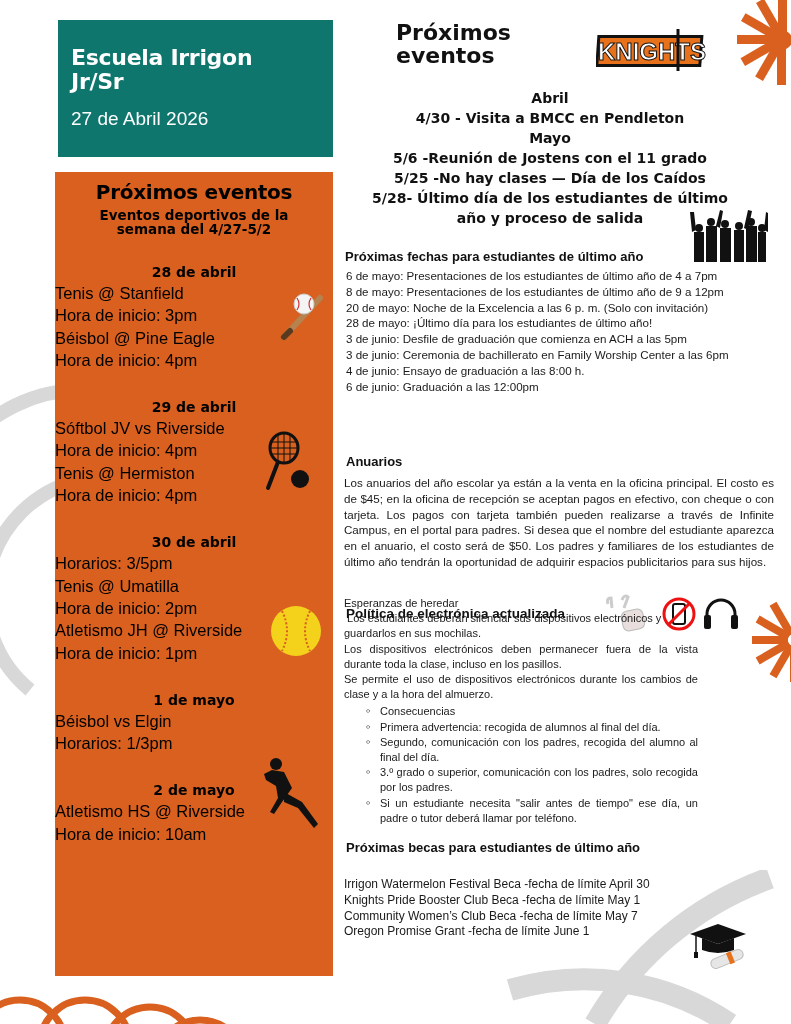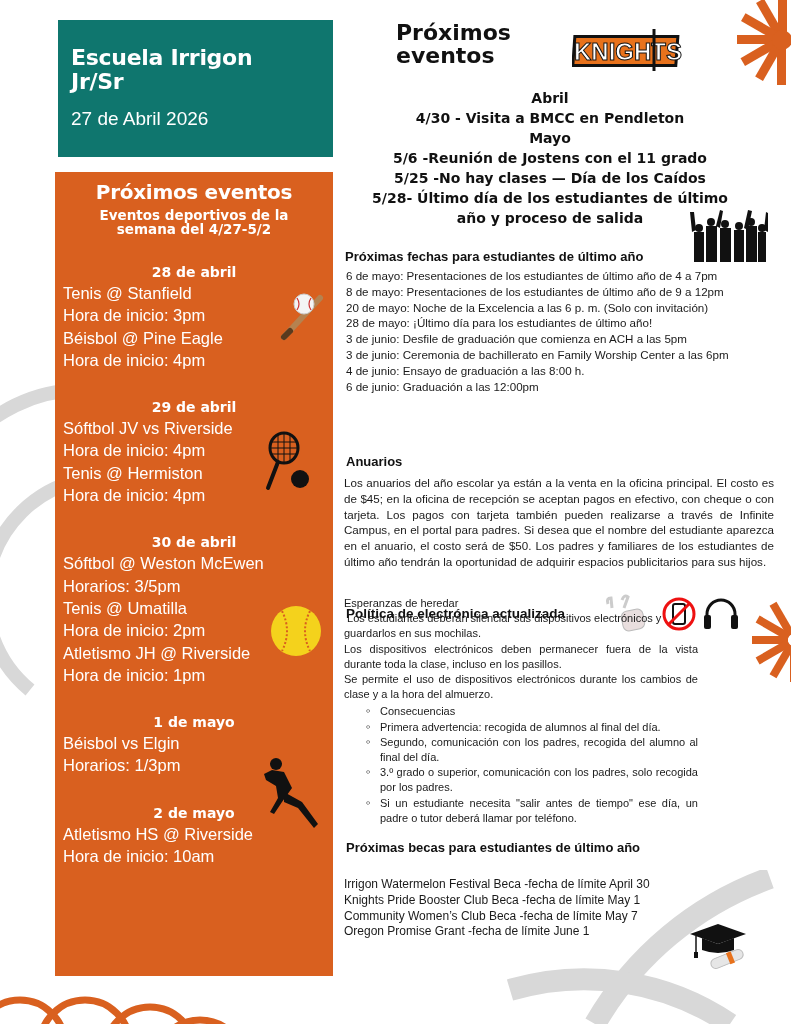--- a/index.html
+++ b/index.html
@@ -15,32 +15,32 @@
   #title-box {
     left: 58px; top: 20px; width: 275px; height: 137px;
     background: #0f766e; color: #fff; padding: 26px 12px 0 13px;
   }
   #school-name { font-weight: 700; font-size: 22px; line-height: 24px; letter-spacing: -0.3px; width: 230px; }
   #issue-date { font-size: 19px; margin-top: 14px; font-family: "Liberation Sans", sans-serif; }
 
   
   #sports-panel {
     left: 55px; top: 172px; width: 278px; height: 804px;
-    background: #d9601f; color: #ffffff;
+    background: #d9601f; color: #000000;
   }
   #sports-title { text-align: center; font-weight: 700; font-size: 20px; margin-top: 8px; letter-spacing: -0.3px; }
   #sports-subtitle { text-align: center; font-weight: 700; font-size: 13.5px; line-height: 14px; margin-top: 4px; padding: 0 20px; }
   .day { margin-top: 28px; }
   .day:first-of-type { margin-top: 52px; }
   .day-head { text-align: center; font-weight: 700; font-size: 14px; margin-bottom: 2px; }
-  .day-line { font-family: "Liberation Sans", sans-serif; font-size: 16.5px; line-height: 22.3px; padding-left: 8px; }
+  .day-line { font-family: "Liberation Sans", sans-serif; font-size: 16.5px; line-height: 22.3px; padding-left: 0; }
 
   
   #right-title { left: 396px; top: 21px; font-weight: 700; font-size: 22px; line-height: 23px; }
-  #knights-logo { left: 572px; top: 27px; width: 112px; height: 46px; }
+  #knights-logo { left: 596px; top: 27px; width: 112px; height: 46px; }
   #events-list { left: 340px; top: 88px; width: 420px; text-align: center; font-weight: 700; font-size: 14px; line-height: 20px; }
   .section-head { font-family: "Liberation Sans", sans-serif; font-weight: 700; font-size: 13px; }
   .body-text { font-family: "Liberation Sans", sans-serif; font-size: 11.6px; line-height: 15.8px; text-align: justify; color: #1a1a1a; }
 
   #senior-head { left: 345px; top: 249px; }
   #senior-list { left: 346px; top: 268px; width: 427px; }
   #yearbook-head { left: 346px; top: 454px; }
   #yearbook-text { left: 344px; top: 475px; width: 430px; }
   #policy-head { left: 346px; top: 598px; font-size: 13.5px; margin-top: 8px; }
   #policy-text { left: 344px; top: 596px; width: 354px; font-size: 11px; line-height: 15.2px; }
@@ -110,21 +110,20 @@
   </div>
   <div class="day">
     <div class="day-head">29 de abril</div>
     <div class="day-line">Sóftbol JV vs Riverside</div>
     <div class="day-line">Hora de inicio: 4pm</div>
     <div class="day-line">Tenis @ Hermiston</div>
     <div class="day-line">Hora de inicio: 4pm</div>
   </div>
   <div class="day">
     <div class="day-head">30 de abril</div>
-    <div class="day-line">Sóftbol @ Weston McEwen</div>
     <div class="day-line">Horarios: 3/5pm</div>
     <div class="day-line">Tenis @ Umatilla</div>
     <div class="day-line">Hora de inicio: 2pm</div>
     <div class="day-line">Atletismo JH @ Riverside</div>
     <div class="day-line">Hora de inicio: 1pm</div>
   </div>
   <div class="day">
     <div class="day-head">1 de mayo</div>
     <div class="day-line">Béisbol vs Elgin</div>
     <div class="day-line">Horarios: 1/3pm</div>

